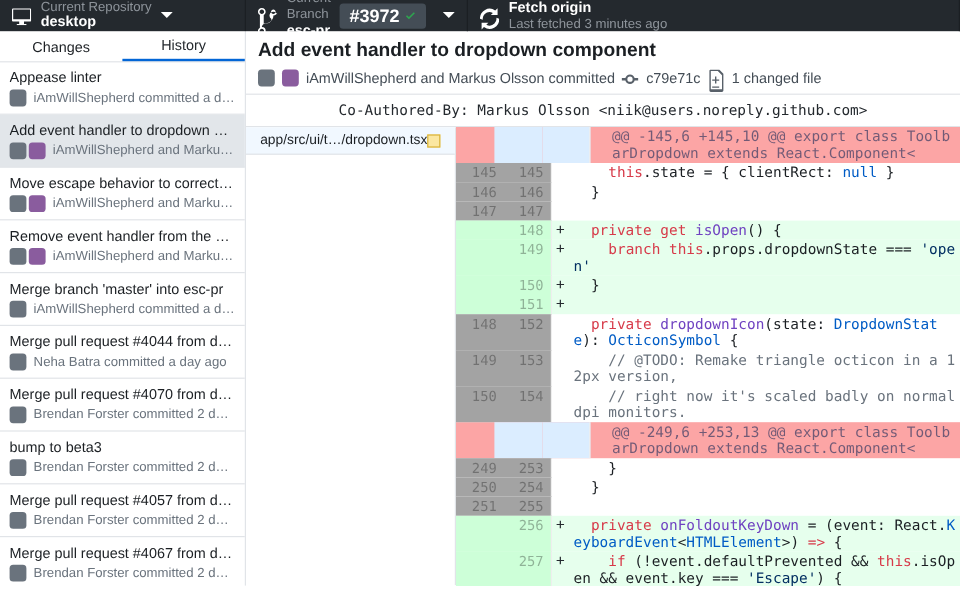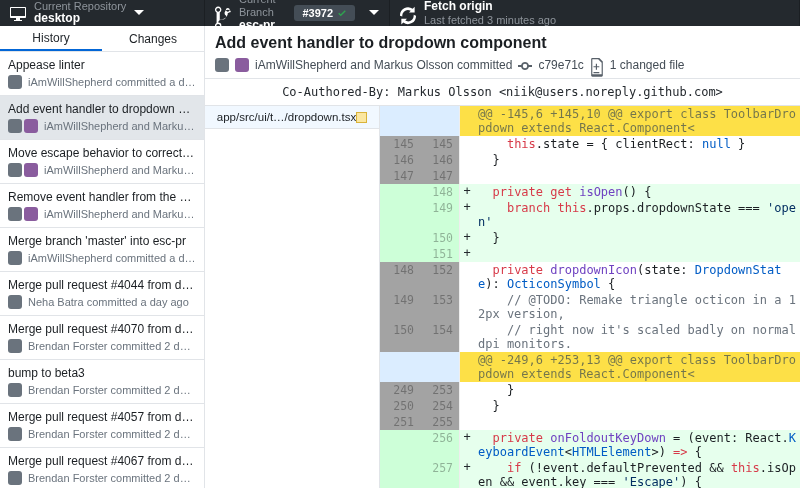--- a/index.html
+++ b/index.html
@@ -7,21 +7,21 @@
   .toolbar { display: flex; align-items: stretch; height: 26px; background: #24292e; color: #fff; font-size: 12px; }
   .tb-item { display: flex; align-items: center; padding: 0 10px; border-right: 1px solid #1b1f23; position: relative; cursor: pointer; }
   .tb-item .ico { width: 16px; height: 16px; margin-right: 8px; flex-shrink:0; }
   .tb-stack { display: flex; flex-direction: column; line-height: 1.15; }
   .tb-label { color: #8e949b; font-size: 11px; }
   .tb-value { color: #fff; font-weight: 600; font-size: 12px; }
   .tb-caret { margin-left: 8px; }
   .tb-repo { width: 205px; }
   .tb-branch { width: 185px; }
   .tb-fetch { flex: 1; }
-  .pr-badge { display: inline-flex; align-items: center; background: #444d56; color: #fff; font-size: 11px; font-weight: 600; padding: 2px 8px; border-radius: 3px; margin-right:6px; }
+  .pr-badge { display: inline-flex; align-items: center; background: #444d56; color: #fff; font-size: 15px; font-weight: 600; padding: 2px 8px; border-radius: 3px; margin-right:6px; }
   .pr-badge svg { margin-left: 4px; }
   .main { display: flex; height: calc(500px - 38px); }
   .sidebar { width: 205px; border-right: 1px solid #e1e4e8; display: flex; flex-direction: column; }
   .tabs { display: flex; height: 26px; border-bottom: 1px solid #e1e4e8; }
   .tab { flex: 1; display: flex; align-items: center; justify-content: center; font-size: 12px; cursor: pointer; }
   .tab.active { border-bottom: 2px solid #0366d6; color:#24292e; font-weight:500; }
   .commit-list { overflow-y: auto; flex: 1; }
   .commit { padding: 6px 8px 6px 8px; border-bottom: 1px solid #e1e4e8; cursor: pointer; }
   .commit.selected { background: #e2e6ea; }
   .commit-title { font-size: 12px; font-weight:500; white-space: nowrap; overflow: hidden; text-overflow: ellipsis; color:#1b1f23; }
@@ -39,21 +39,21 @@
   .file-tree { width: 175px; border-right: 1px solid #e1e4e8; }
   .file-item { display: flex; align-items: center; justify-content:center; padding: 5px 8px; font-size: 11.5px; background: #f1f8ff; border-bottom:1px solid #e1e4e8; cursor:pointer; }
   .file-name { white-space: nowrap; overflow: hidden; text-overflow: ellipsis; }
   .mod-badge { width: 11px; height: 11px; border: 1px solid #d9b33a; background: #fbe7a1; flex-shrink:0; }
   .diff { flex: 1; overflow: auto; font-family: SFMono-Regular, Consolas, Menlo, monospace; font-size: 12px; }
   .drow { display: flex; align-items: stretch; }
   .gutter { width: 40px; text-align: right; padding: 1px 6px 1px 2px; color: rgba(0,0,0,0.3); flex-shrink: 0; user-select: none; font-size:11.5px;}
   .gutter.g2 { border-right: 1px solid #eee; }
   .sign { width: 14px; text-align: center; flex-shrink: 0; color:#24292e;}
   .dcode { flex: 1; padding: 1px 4px; white-space: pre-wrap; word-break: break-all; }
-  .drow.hunk { background: #fde047; }
+  .drow.hunk { background: #fca5a5; padding-left: 32px; }
   .drow.hunk .gutter { background: #dbedff; }
   .drow.hunk .dcode, .drow.hunk .sign { color: rgba(0,30,80,0.55); }
   .drow.add { background: #e6ffed; }
   .drow.add .gutter { background: #cdffd8; }
   .drow.ctx .gutter { background: #a3a3a3; }
   .tok-kw { color: #d73a49; }
   .tok-fn { color: #6f42c1; }
   .tok-str { color: #032f62; }
   .tok-com { color: #6a737d; }
   .tok-cls { color: #005cc5; }
@@ -113,22 +113,22 @@
       <span class="tb-value">Fetch origin</span>
       <span class="tb-label">Last fetched 3 minutes ago</span>
     </div>
   </div>
 </div>
 
 <div class="main">
 
   <div class="sidebar">
     <div class="tabs">
+      <div class="tab">Changes</div>
       <div class="tab active">History</div>
-      <div class="tab">Changes</div>
     </div>
     <div class="commit-list" id="commit-list">
         <div class="commit">
           <div class="commit-title">Appease linter</div>
           <div class="commit-meta">
             <span class="avatar"></span>
             <span class="commit-sub">iAmWillShepherd committed a day ago</span>
           </div>
         </div>
         <div class="commit selected">

